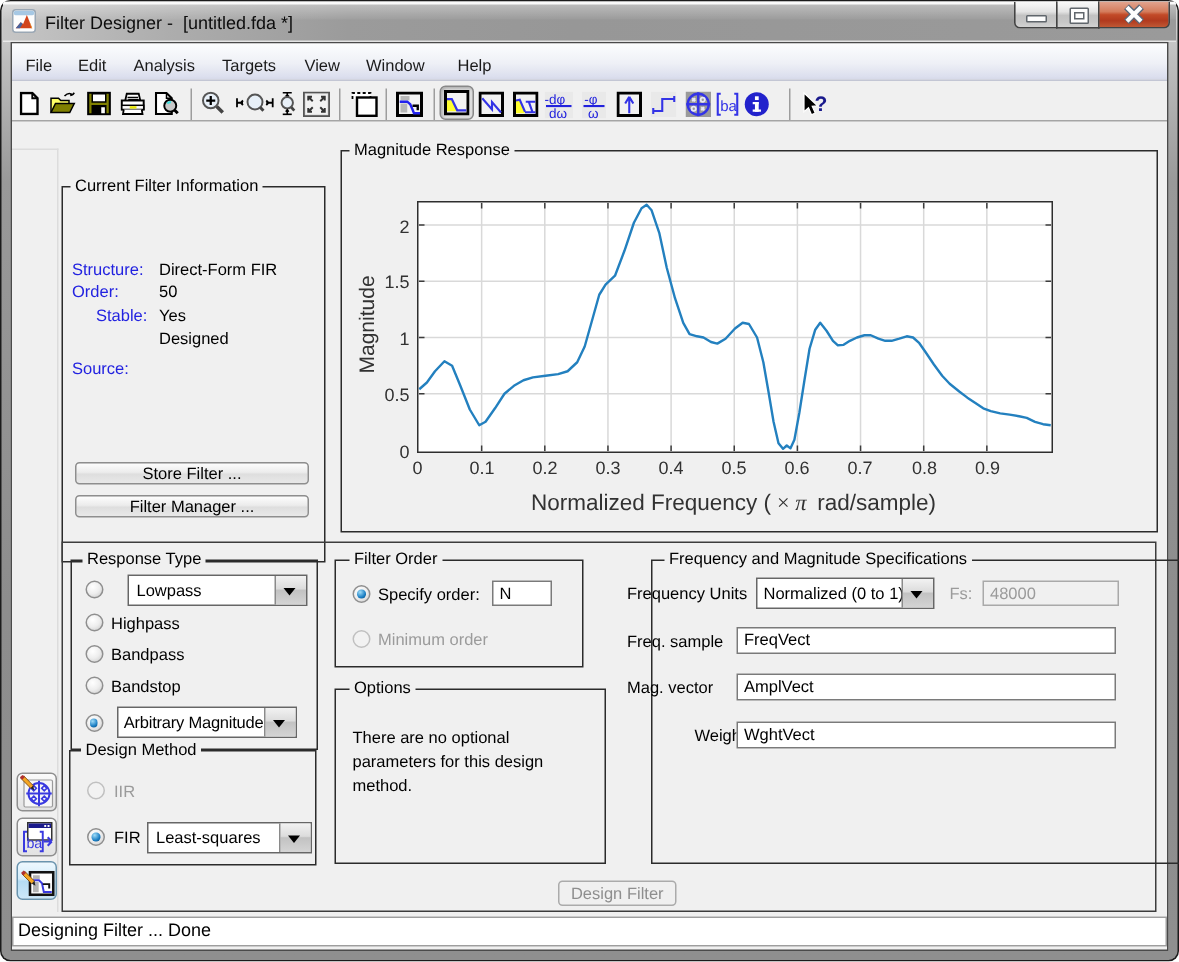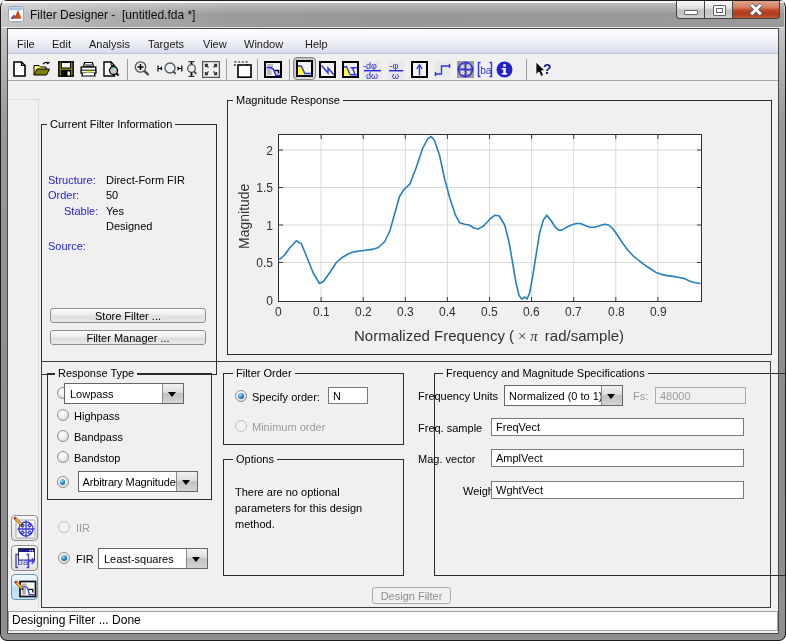--- a/index.html
+++ b/index.html
@@ -343,46 +343,49 @@
   <div class="plbl" style="right:513px;top:144px;">2</div>
   <div class="plbl" style="left:236px;top:249px;font-size:14px;transform:rotate(-90deg);transform-origin:0 0;">Magnitude</div>
   <div class="plbl" style="left:354px;top:327px;font-size:15px;">Normalized Frequency ( <span style="font-family:'Liberation Serif',serif;font-style:italic;">× π</span>  rad/sample)</div>
 
   <div class="gbox" style="left:41px;top:361px;width:730px;height:247px;border-color:#3c3c3c;"></div>
 
   <div class="gbox" style="left:47px;top:373px;width:165px;height:127px;">
     <div class="glabel" style="left:7px;">Response Type</div>
   </div>
   <div class="radio" style="left:56.5px;top:387px;"></div>
-  <div class="combo" style="left:64px;top:383px;width:120px;">
+  <div class="combo" style="left:85px;top:383px;width:120px;">
       <div class="txt">Lowpass</div>
       <div class="btn"></div>
     </div>
   <div class="radio" style="left:56.5px;top:409px;"></div>
   <div class="t11" style="left:74px;top:410px;">Highpass</div>
   <div class="radio" style="left:56.5px;top:430px;"></div>
   <div class="t11" style="left:74px;top:431px;">Bandpass</div>
   <div class="radio" style="left:56.5px;top:451px;"></div>
   <div class="t11" style="left:74px;top:452px;">Bandstop</div>
   <div class="radio sel" style="left:56.5px;top:476px;"></div>
   <div class="combo" style="left:78px;top:471px;width:120px;">
       <div class="txt" style="left:3.5px;letter-spacing:-0.15px;">Arbitrary Magnitude</div>
       <div class="btn"></div>
     </div>
 
+  <div class="gbox" style="left:46px;top:500px;width:165px;height:77px;">
+    <div class="glabel" style="left:7px;">Design Method</div>
+  </div>
   <div class="radio dis" style="left:58px;top:521px;"></div>
   <div class="t11 gray" style="left:76px;top:522px;">IIR</div>
   <div class="radio sel" style="left:58px;top:552px;"></div>
   <div class="t11" style="left:76px;top:553px;">FIR</div>
   <div class="combo" style="left:98px;top:548px;width:110px;">
       <div class="txt">Least-squares</div>
       <div class="btn"></div>
     </div>
 
-  <div class="gbox" style="left:223px;top:373px;width:181px;height:72px;">
+  <div class="gbox" style="left:223px;top:373px;width:166px;height:72px;">
     <div class="glabel" style="left:9px;">Filter Order</div>
   </div>
   <div class="radio sel" style="left:235px;top:390px;"></div>
   <div class="t11" style="left:252px;top:391px;">Specify order:</div>
   <div class="edit" style="left:328px;top:387px;width:40px;height:17px;">N</div>
   <div class="radio dis" style="left:235px;top:420px;"></div>
   <div class="t11 gray" style="left:252px;top:421px;">Minimum order</div>
 
   <div class="gbox" style="left:223px;top:459px;width:181px;height:117px;">
     <div class="glabel" style="left:9px;">Options</div>

